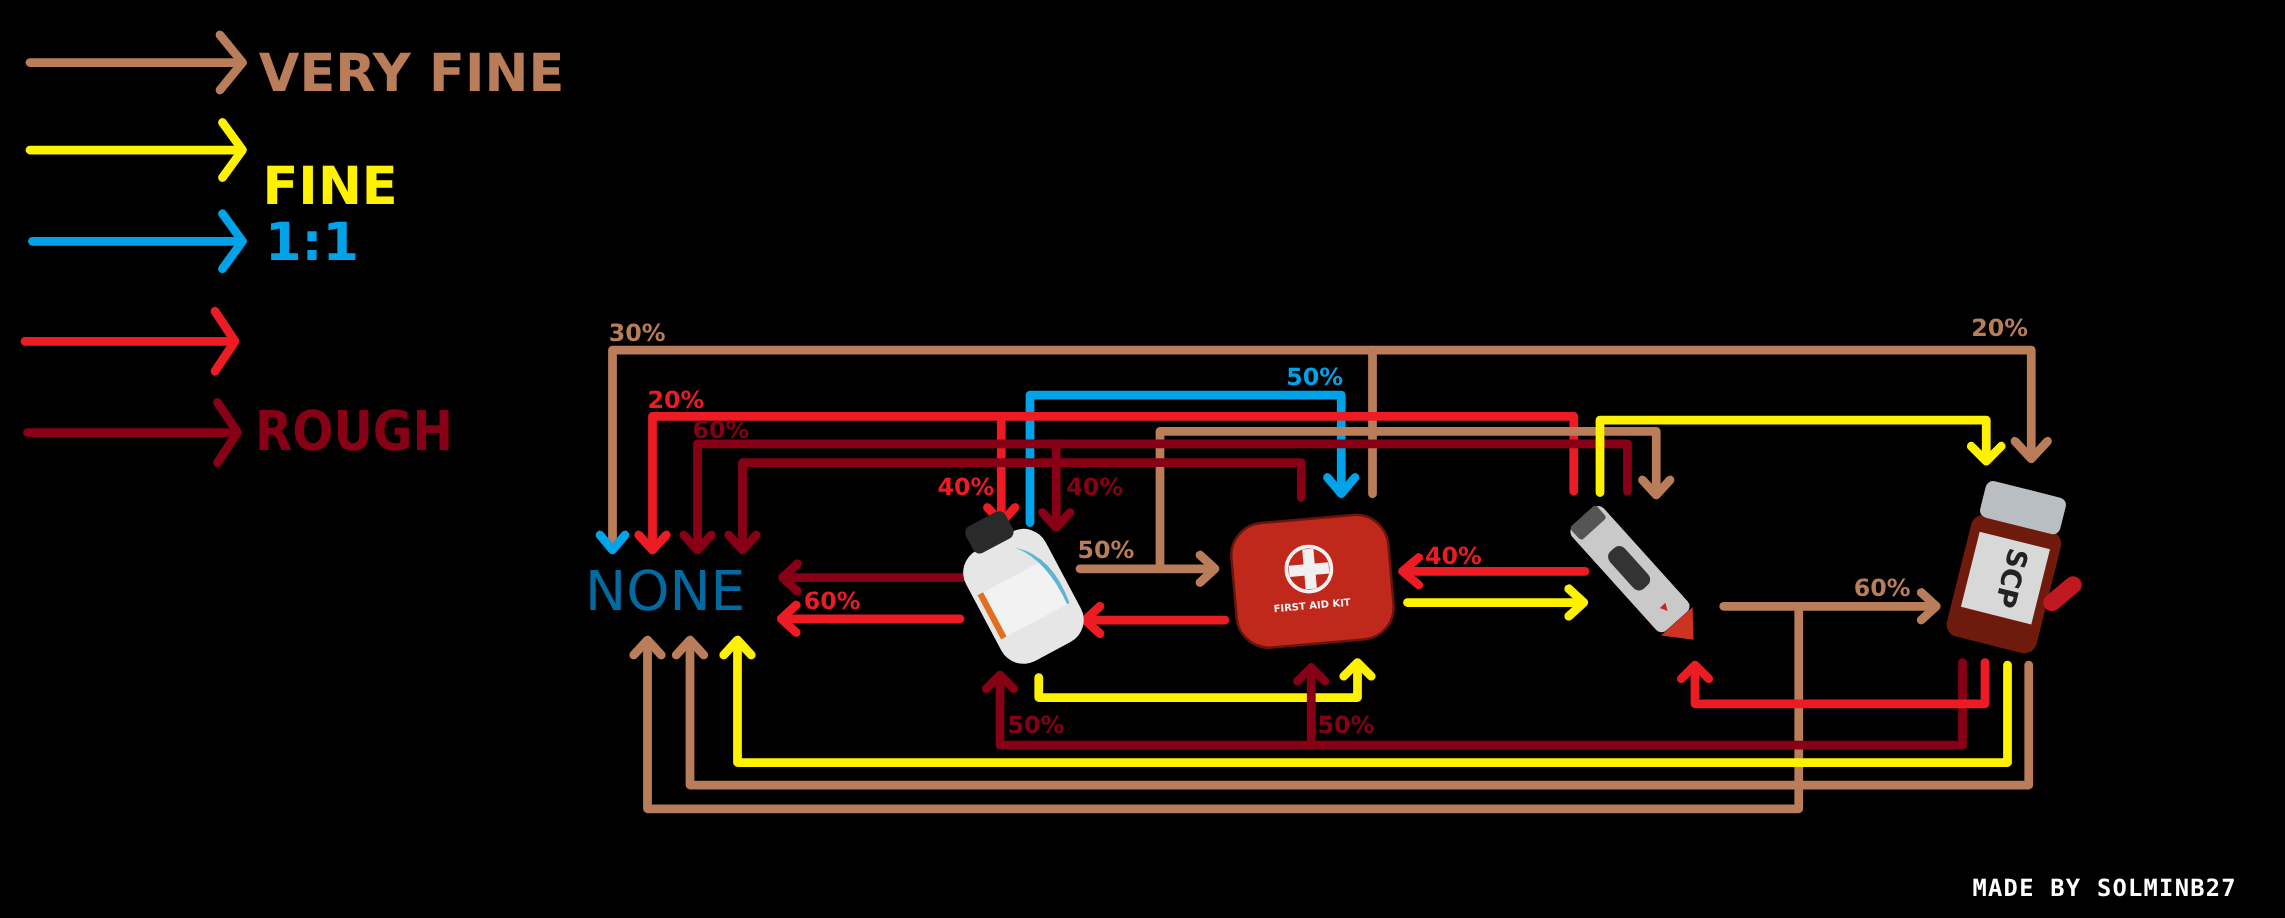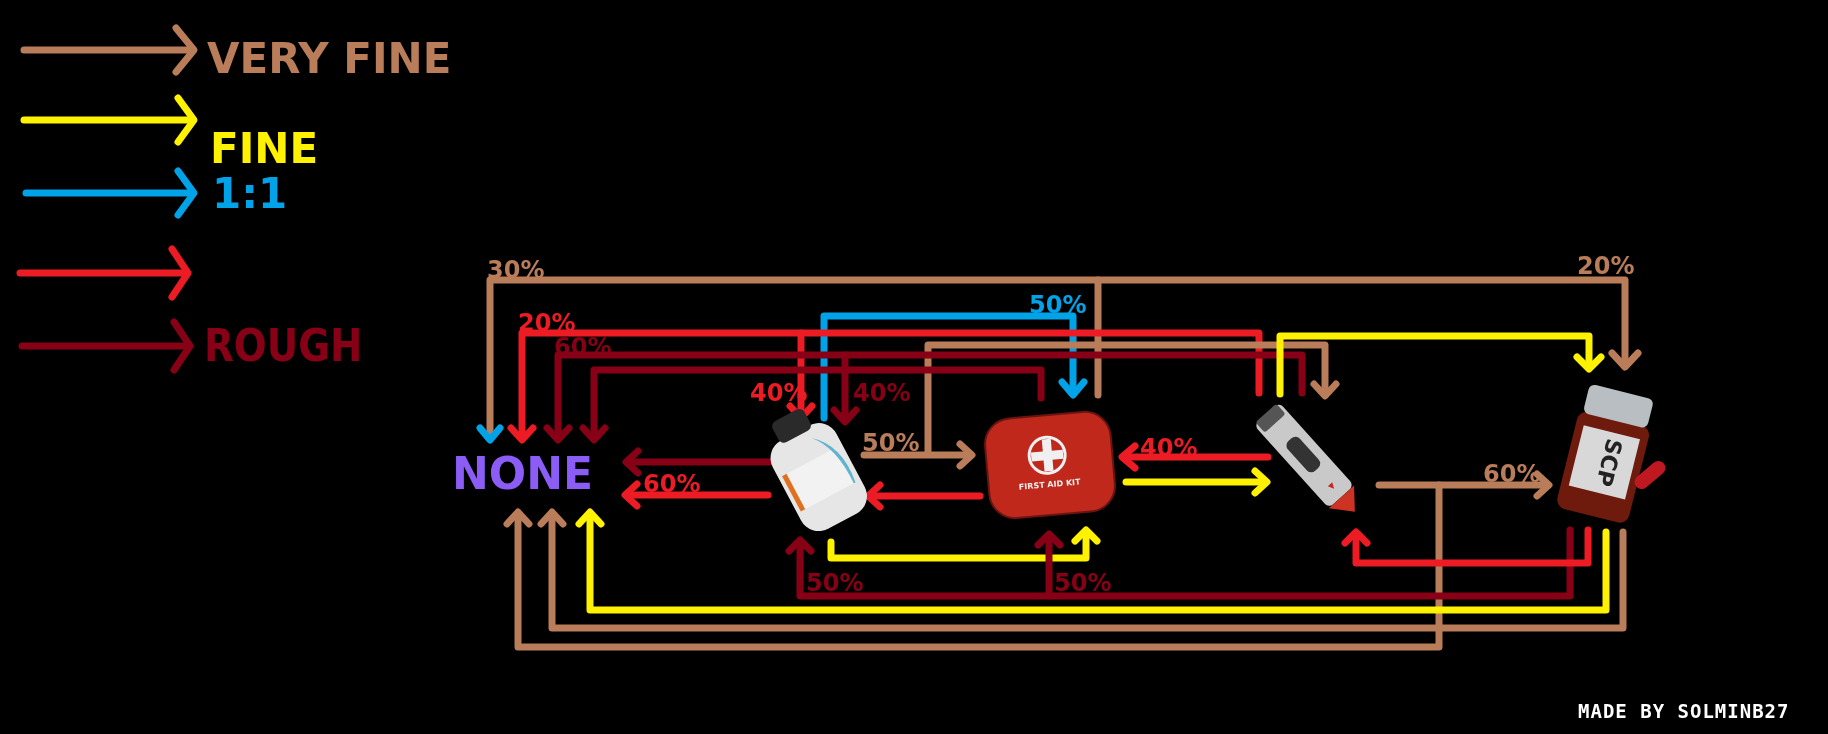--- a/index.html
+++ b/index.html
@@ -1,21 +1,21 @@
 <!DOCTYPE html>
 <html><head>
 <meta charset="utf-8">
 <style>
   html, body { margin:0; padding:0; background:#000; }
   body { width:1828px; height:734px; position:relative; overflow:hidden; font-family:"DejaVu Sans", sans-serif; }
   .legend-item { position:absolute; left:0; height:60px; width:480px; }
   .legend-label { position:absolute; font-weight:bold; white-space:nowrap; }
-  .pct { position:absolute; font-weight:bold; font-size:24px; font-family:"DejaVu Sans", sans-serif; white-space:nowrap; }
+  .pct { position:absolute; font-weight:bold; font-size:19px; font-family:"DejaVu Sans", sans-serif; white-space:nowrap; }
   #diagram { position:absolute; left:0; top:0; }
-  .none-label { position:absolute; left:452px; top:448px; font-size:44px; font-weight:bold; color:#8b5cf6; letter-spacing:0px; font-family:"DejaVu Sans", sans-serif; }
+  .none-label { position:absolute; left:468px; top:448px; font-size:44px; font-weight:normal; color:#0369a1; letter-spacing:0px; font-family:"DejaVu Sans", sans-serif; }
   .credit { position:absolute; left:1578px; top:700px; font-size:19px; font-weight:bold; color:#fff; letter-spacing:1px; font-family:"DejaVu Sans Mono", monospace;text-align:right; }
 </style>
 </head>
 <body>
 
 <div>
   <div class="legend-item" style="top:20px;">
     <svg width="200" height="60" style="position:absolute;left:0;top:0;">
       <line x1="24" y1="30" x2="192" y2="30" stroke="#b97d5a" stroke-width="7" stroke-linecap="round"></line>
       <polyline points="176,8 194,30 176,52" fill="none" stroke="#b97d5a" stroke-width="7" stroke-linecap="round" stroke-linejoin="round"></polyline>

